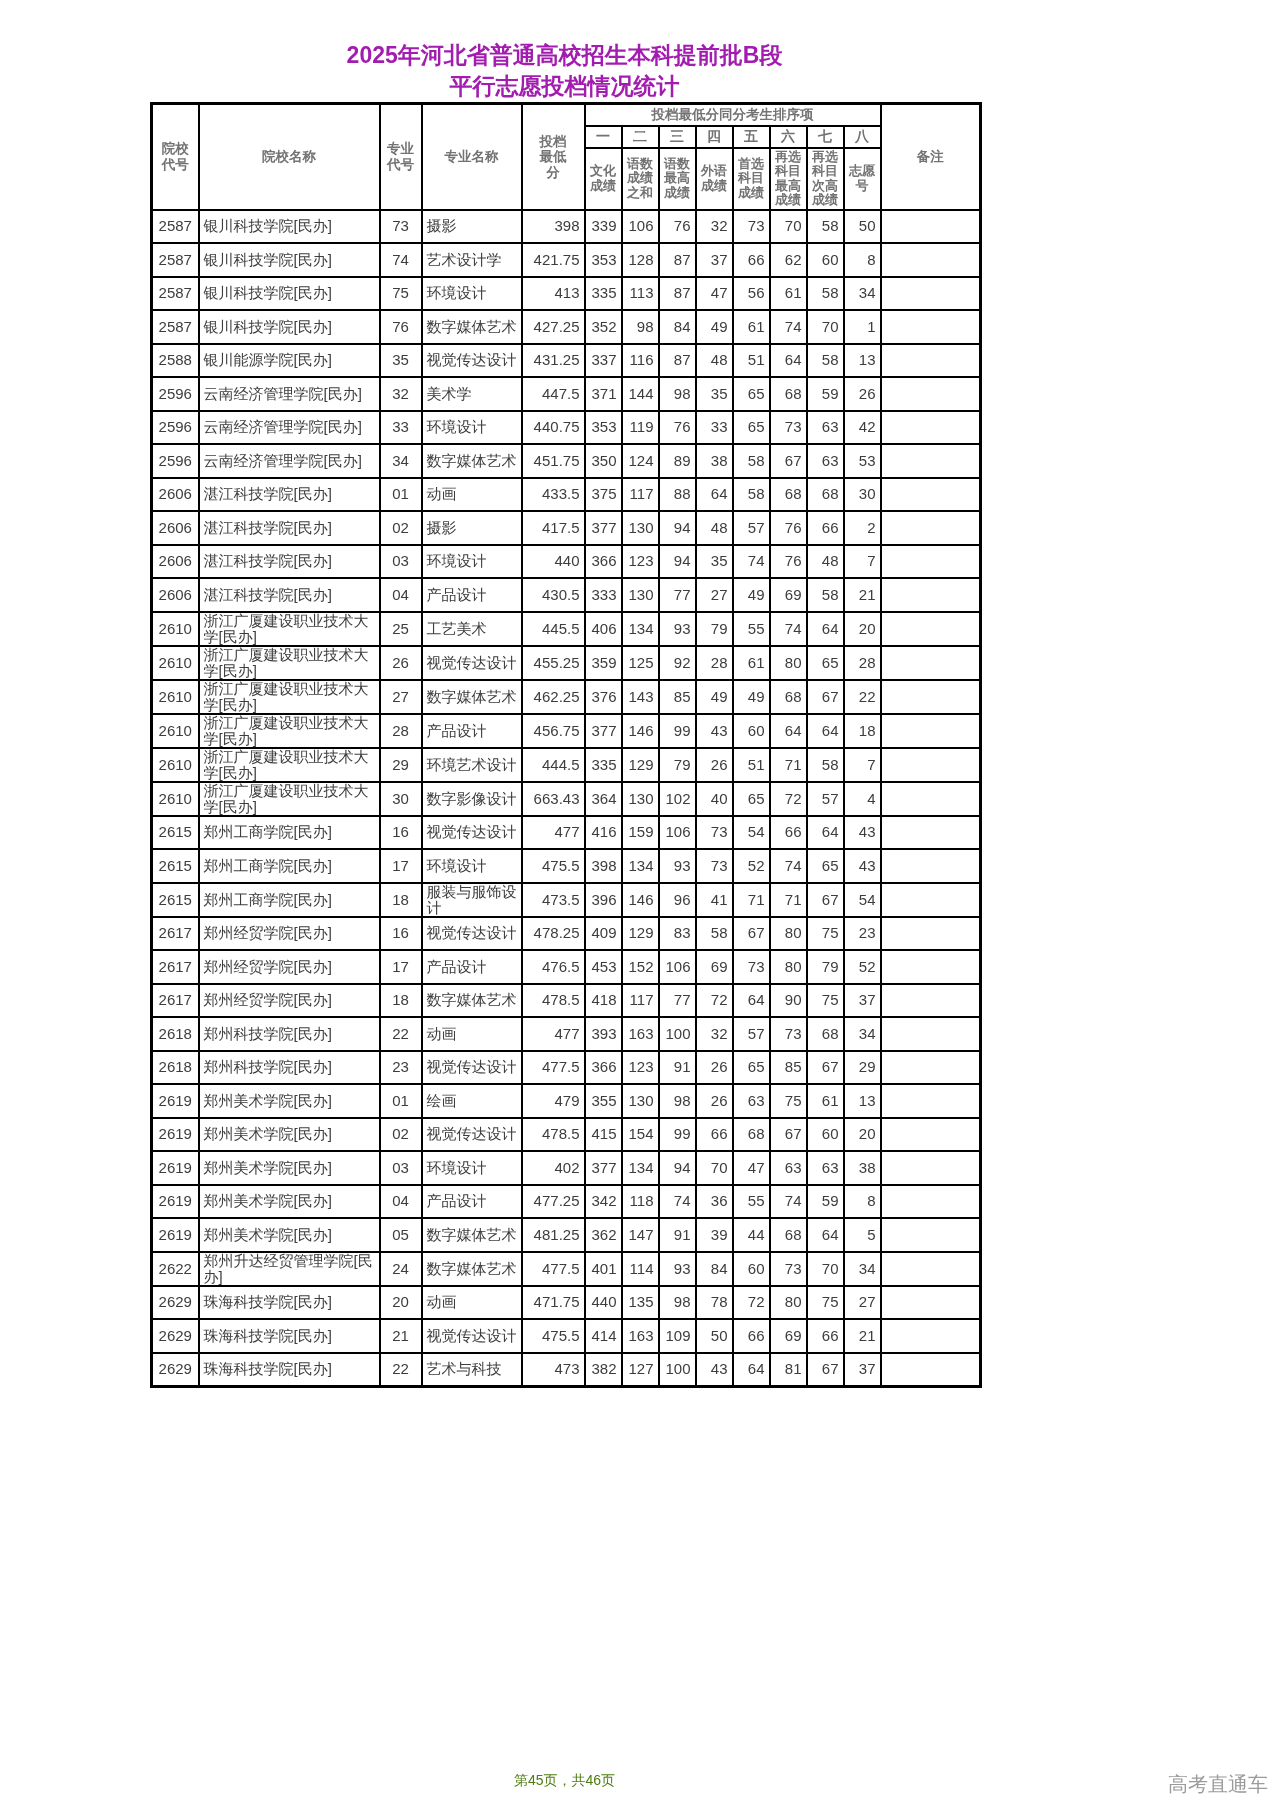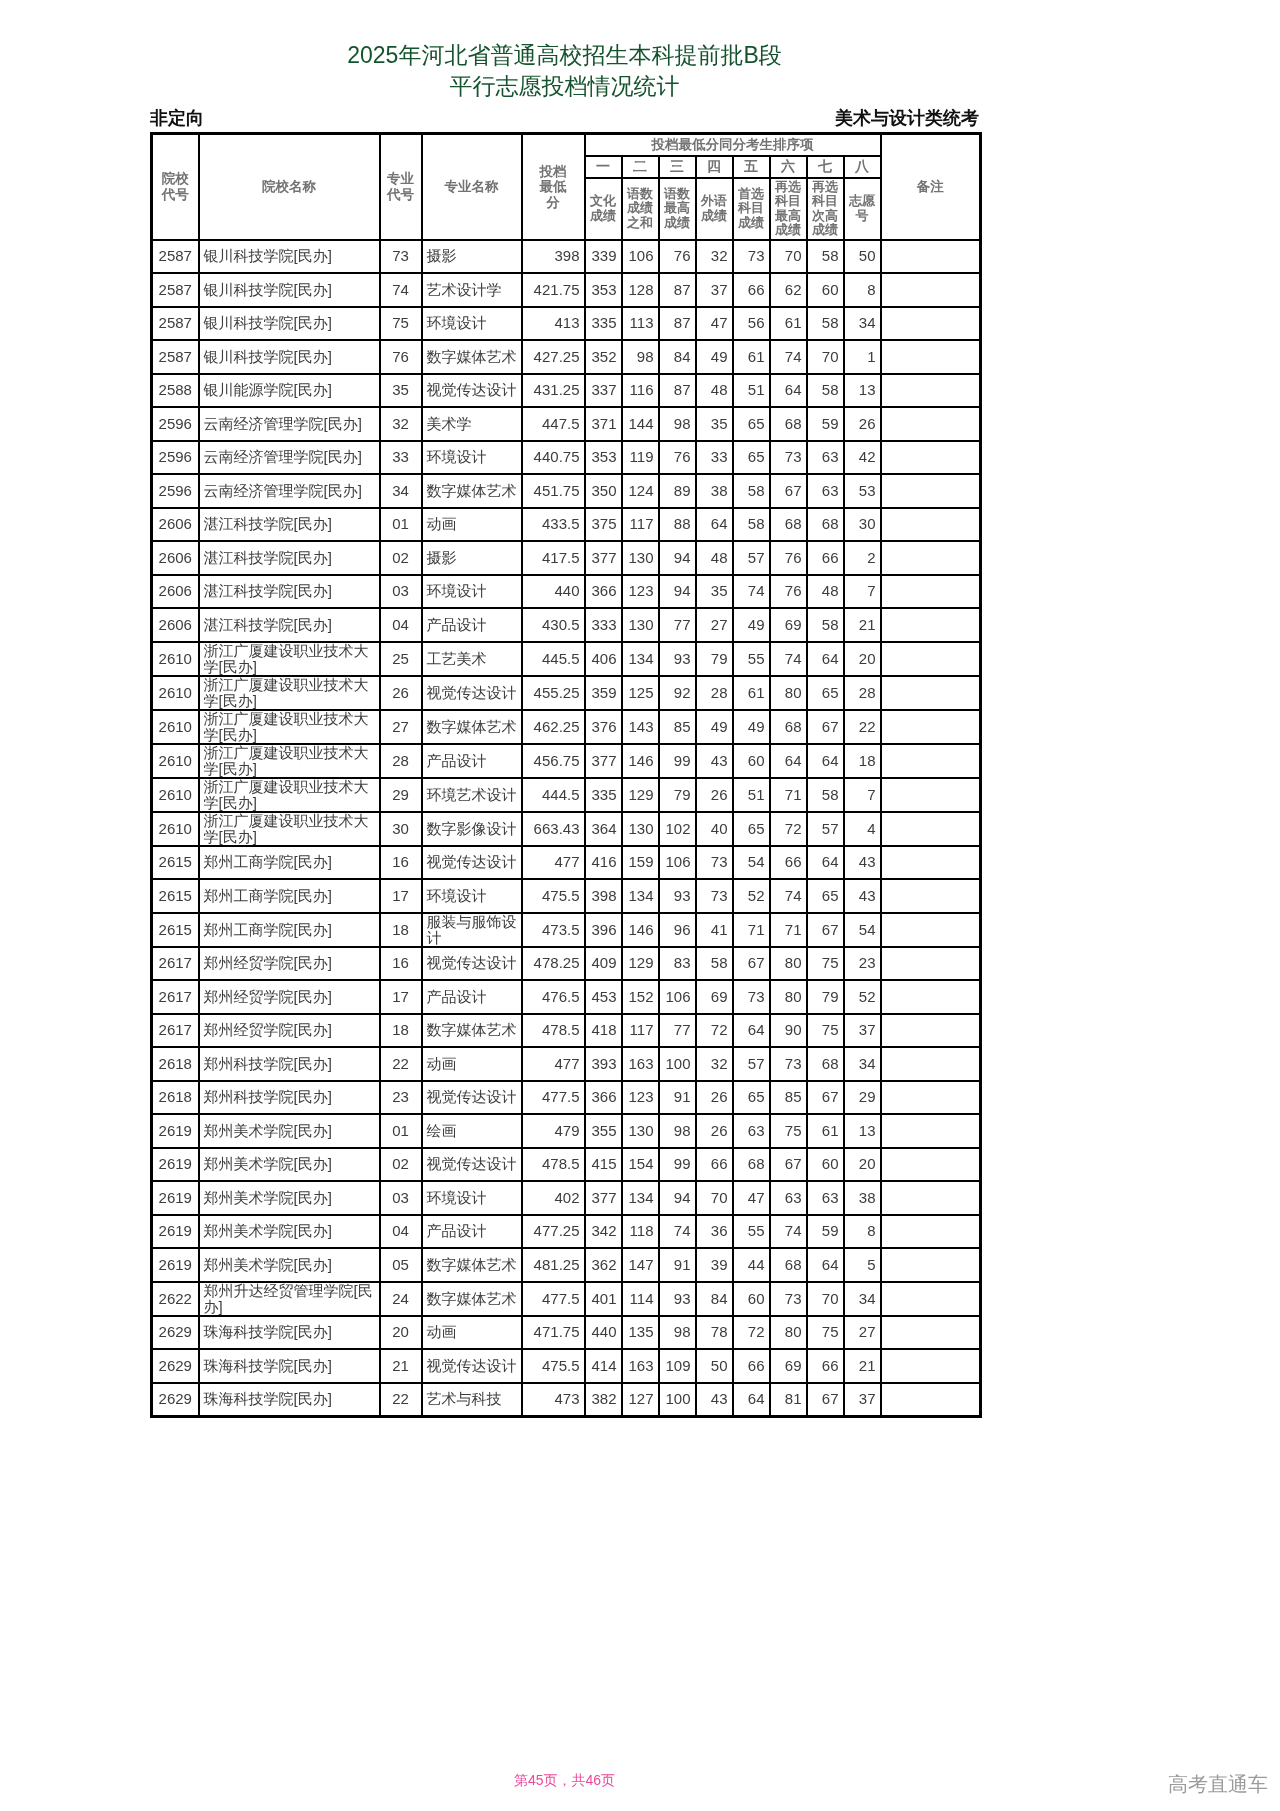--- a/index.html
+++ b/index.html
@@ -13,23 +13,23 @@
   }
   .sheet {
     position: absolute;
     left: 150px;
     top: 40px;
     width: 829px;
   }
   .title {
     text-align: center;
     font-size: 23px;
-    font-weight: normal;
+    font-weight: bold;
     line-height: 31px;
-    color: #14532d;
+    color: #a21caf;
   }
   .labels-row {
     display: flex;
     justify-content: space-between;
     align-items: flex-end;
     margin-top: 4px;
     margin-bottom: 2px;
   }
   .labels-row .lbl {
     font-size: 18px;
@@ -69,41 +69,37 @@
   td.c  { text-align: center; }
   td.l  { text-align: left;  padding-left: 4px; padding-right: 2px; }
   td.r  { text-align: right; padding-right: 4px; padding-left: 1px; }
   .footer {
     position: absolute;
     left: 150px;
     top: 1772px;
     width: 829px;
     text-align: center;
     font-size: 14px;
-    color: #ec4899;
+    color: #4d7c0f;
   }
   .watermark {
     position: absolute;
     right: 12px;
     top: 1771px;
     font-size: 20px;
     color: #9b9b9b;
   }
 </style>
 </head>
 <body>
 
 <div class="sheet">
   <div class="title">2025年河北省普通高校招生本科提前批B段</div>
   <div class="title">平行志愿投档情况统计</div>
 
-  <div class="labels-row">
-    <span class="lbl">非定向</span>
-    <span class="lbl">美术与设计类统考</span>
-  </div>
 
   <table>
     <colgroup>
       <col style="width:47px">
         <col style="width:181px">
         <col style="width:42px">
         <col style="width:100px">
       <col style="width:63px">
       <col style="width:37px">
         <col style="width:37px">

